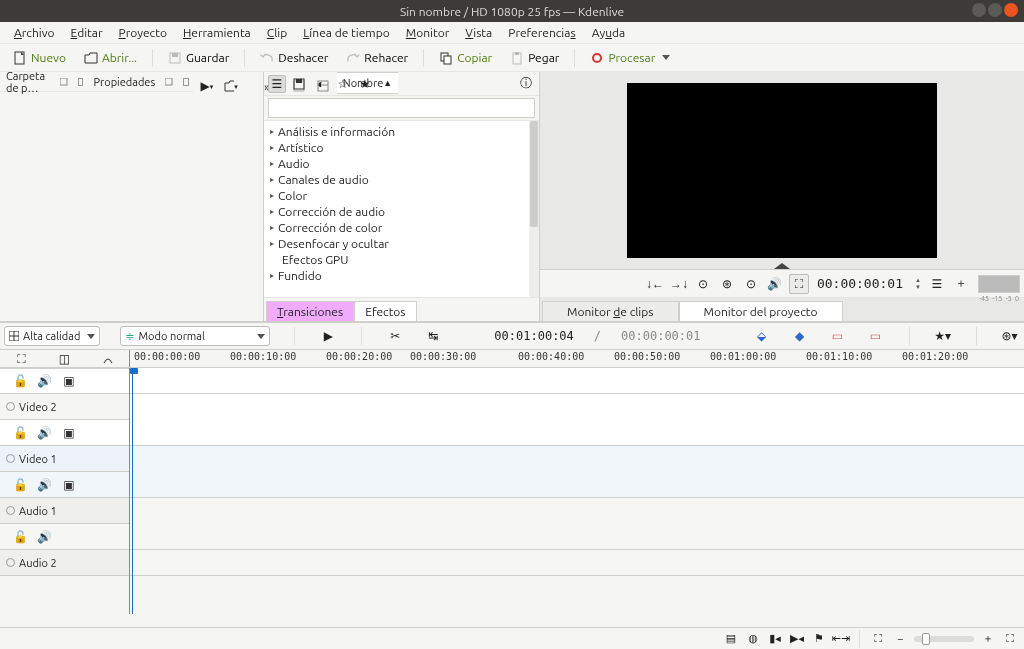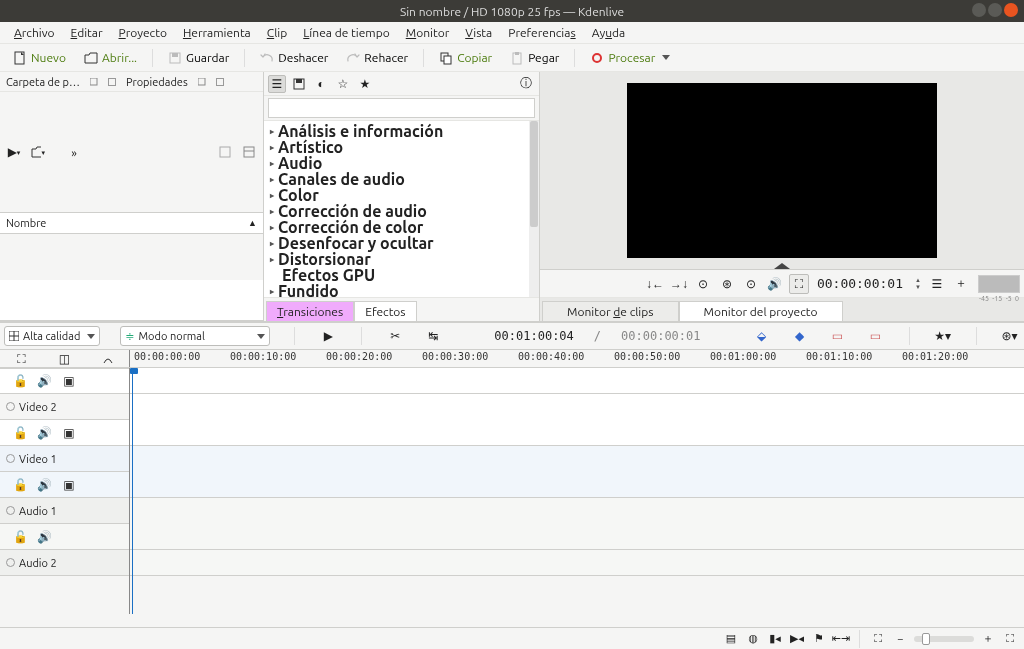--- a/index.html
+++ b/index.html
@@ -25,38 +25,38 @@
   .tb-btn.disabled { color: #000000; }
   .tb-btn .ic { width: 14px; height: 14px; display: inline-flex; align-items: center; justify-content: center; }
   .sep { width: 1px; height: 18px; background: #ddd; margin: 0 4px; }
   .red-dot { width: 10px; height: 10px; border: 2px solid #d33; border-radius: 6px; display: inline-block; }
   .chev-down { width: 0; height: 0; border-left: 4px solid transparent; border-right: 4px solid transparent; border-top: 5px solid #555; display: inline-block; margin-left: 3px; }
 
   
   .midrow { display: flex; height: 250px; border-bottom: 1px solid #cfcfcc; }
 
   
-  .bin-panel { width: 264px; border-right: 1px solid #cfcfcc; display: flex; flex-direction: column; gap: 46px; }
+  .bin-panel { width: 264px; border-right: 1px solid #cfcfcc; display: flex; flex-direction: row; }
   .panel-tabs { display: flex; align-items: center; padding: 2px 4px; gap: 8px; border-bottom: 1px solid #e6e6e3; height: 20px; }
   .panel-tab { font-size: 11px; padding: 1px 2px; }
   .panel-tab-close { width: 8px; height: 8px; border: 1px solid #999; display: inline-block; margin-left: 2px; }
   .bin-toolbar { height: 28px; display: flex; align-items: center; padding: 0 6px; gap: 8px; }
   .small-ic { width: 16px; height: 16px; display: inline-flex; align-items: center; justify-content: center; border: 1px solid transparent; }
   .bin-header { height: 22px; border-top: 1px solid #cfcfcc; border-bottom: 1px solid #cfcfcc; background: #fff; display: flex; align-items: center; padding: 0 6px; font-size: 11px; }
   .bin-body { flex: 1; background: #fff; border-bottom: 1px solid #cfcfcc; }
 
   
   .effects-panel { width: 276px; border-right: 1px solid #cfcfcc; display: flex; flex-direction: column; }
   .eff-toolbar { height: 24px; display: flex; align-items: center; padding: 2px 4px; gap: 4px; border-bottom: 1px solid #e6e6e3; }
   .eff-tool { width: 18px; height: 18px; display: inline-flex; align-items: center; justify-content: center; border-radius: 2px; font-size: 12px; }
   .eff-tool.active { background: #dcdcda; border: 1px solid #bdbdba; }
   .eff-search { padding: 2px 4px; }
   .eff-search input { width: 100%; height: 20px; border: 1px solid #cfcfcc; padding: 1px 4px; font-size: 11px; }
   .eff-tree { flex: 1; overflow: hidden; background: #fff; border-top: 1px solid #e6e6e3; padding: 2px 0; position: relative; }
-  .eff-item { display: flex; align-items: center; padding: 0 6px; font-size: 16px; height: 16px; font-weight: bold; }
+  .eff-item { display: flex; align-items: center; padding: 0 6px; font-size: 12px; height: 16px; }
   .eff-item::before { content: "\25B8"; font-size: 8px; color: #555; margin-right: 4px; }
   .eff-item.noarrow::before { content: ""; width: 8px; }
   .eff-scroll { position: absolute; right: 0; top: 0; bottom: 0; width: 10px; background: #eee; }
   .eff-scroll .thumb { position: absolute; top: 0; left: 1px; right: 1px; height: 60%; background: #ccc; border-radius: 2px; }
   .eff-tabs { height: 24px; display: flex; align-items: flex-end; padding-left: 2px; gap: 0; border-top: 1px solid #e6e6e3; }
   .eff-tabs .tab { padding: 3px 10px; font-size: 12px; border: 1px solid #cfcfcc; border-bottom: none; background: #f0abfc; }
   .eff-tabs .tab.active { background: #fff; }
   .eff-tabs .tab .ul { text-decoration: underline; }
 
   
@@ -282,21 +282,20 @@
     </div>
     <div class="eff-tree">
       <div class="eff-item">Análisis e información</div>
       <div class="eff-item">Artístico</div>
       <div class="eff-item">Audio</div>
       <div class="eff-item">Canales de audio</div>
       <div class="eff-item">Color</div>
       <div class="eff-item">Corrección de audio</div>
       <div class="eff-item">Corrección de color</div>
       <div class="eff-item">Desenfocar y ocultar</div>
-      <div class="eff-item">Distorsionar</div>
       <div class="eff-item noarrow">Efectos GPU</div>
       <div class="eff-item">Fundido</div>
       <div class="eff-scroll">
           <div class="thumb"></div>
         </div>
     </div>
     <div class="eff-tabs">
       <span class="tab"><span class="ul">T</span>ransiciones</span>
       <span class="tab active"><span>Efectos</span></span>
     </div>
@@ -382,21 +381,21 @@
     <span class="tl-ic">
         <svg width="12" height="12">
           <path d="M2 10 Q6 2 10 10" fill="none" stroke="#333"></path>
         </svg>
       </span>
   </div>
   <div class="scale">
     <span class="tick" style="left:4px">00:00:00:00</span>
     <span class="tick" style="left:100px">00:00:10:00</span>
     <span class="tick" style="left:196px">00:00:20:00</span>
-    <span class="tick" style="left:292px">00:00:30:00</span>
+    <span class="tick" style="left:280px">00:00:30:00</span>
     <span class="tick" style="left:388px">00:00:40:00</span>
     <span class="tick" style="left:484px">00:00:50:00</span>
     <span class="tick" style="left:580px">00:01:00:00</span>
     <span class="tick" style="left:676px">00:01:10:00</span>
     <span class="tick" style="left:772px">00:01:20:00</span>
   </div>
 </div>
 
 <div class="timeline">
   <div class="tracks-head">

